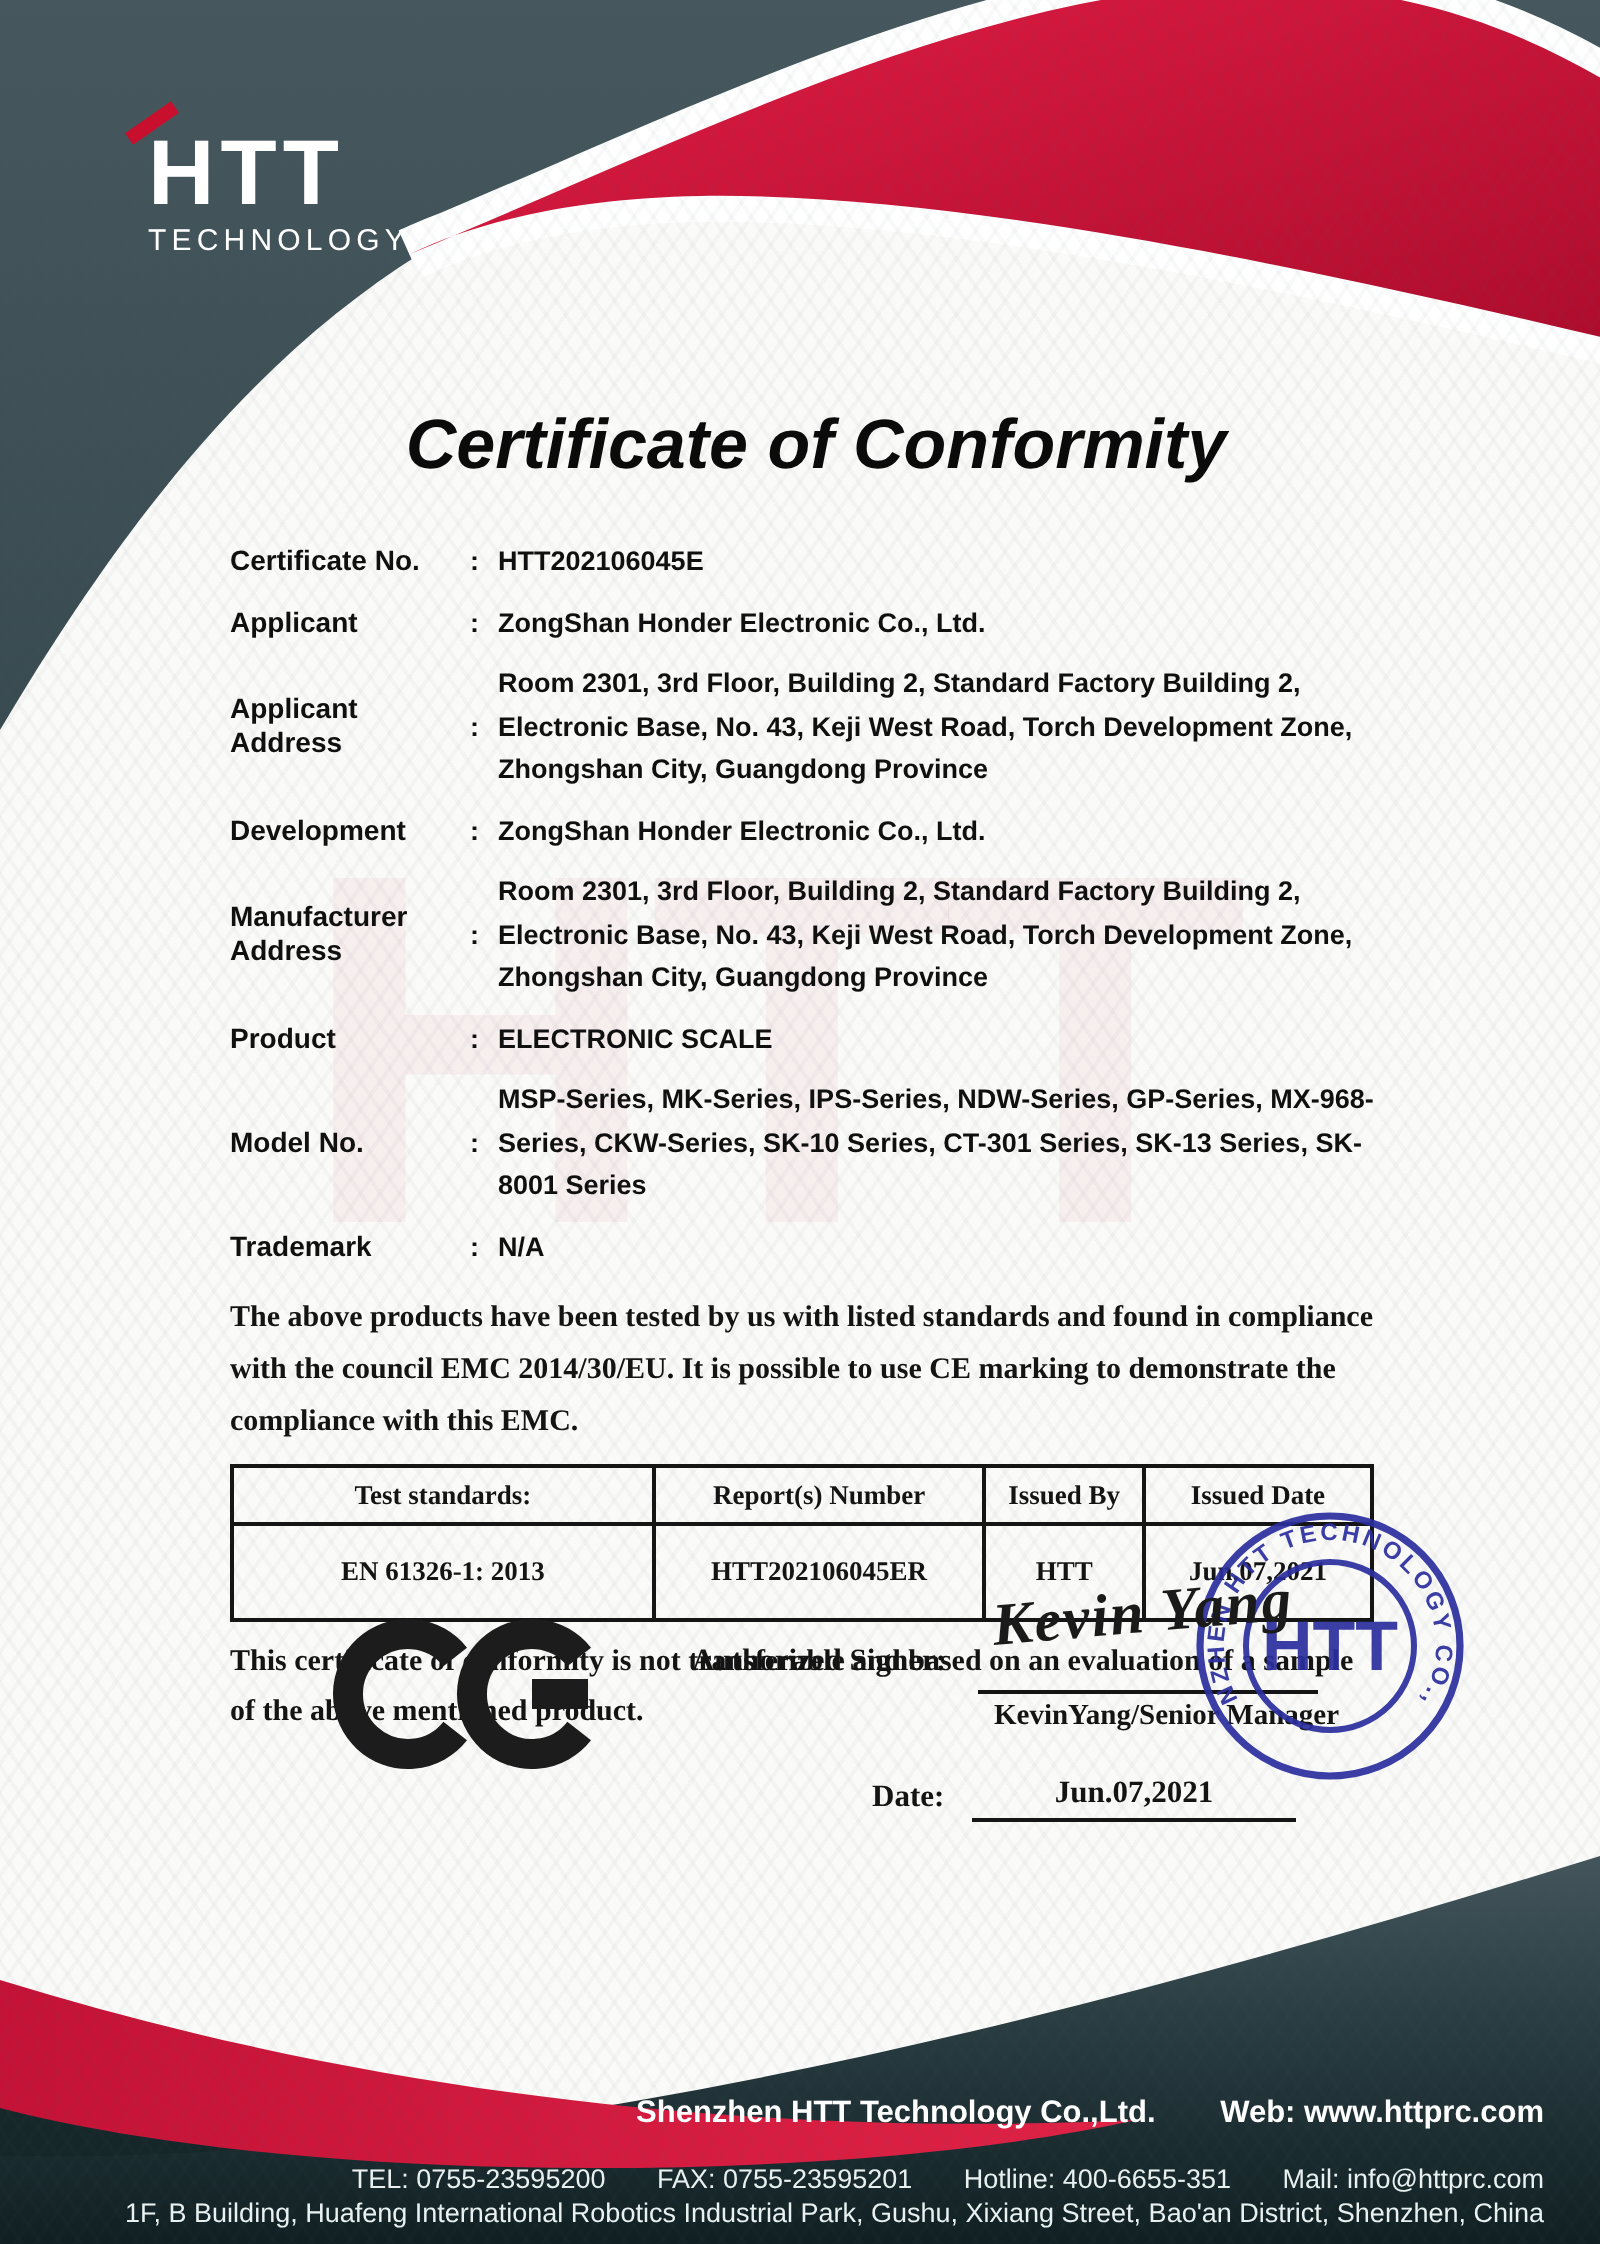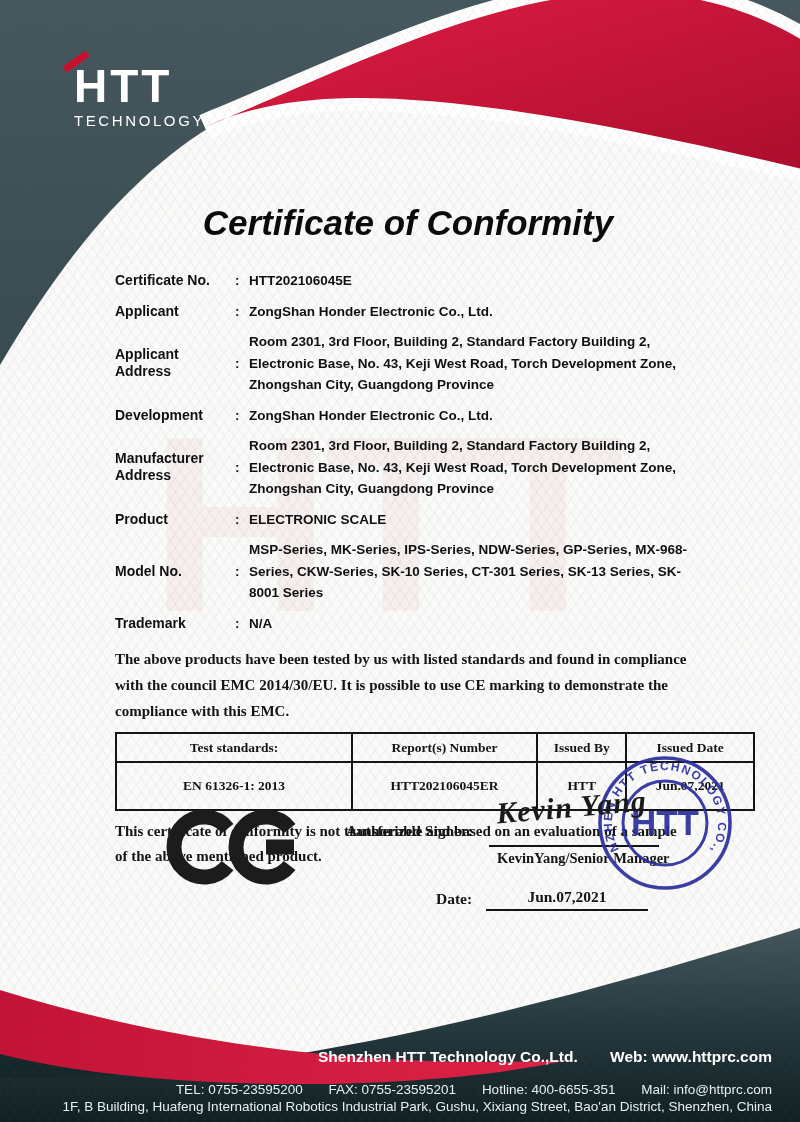--- a/index.html
+++ b/index.html
@@ -32,21 +32,21 @@
   }
   .field-row{display:flex;align-items:center;margin-bottom:9px;}
   .f-label{width:120px;flex:0 0 120px;font-weight:bold;font-size:14px;line-height:17px;}
   .f-colon{width:14px;flex:0 0 14px;font-weight:bold;font-size:13.5px;}
   .f-value{flex:1;font-weight:bold;font-size:13.5px;line-height:21.5px;}
   .statement{
     font-family:"Liberation Serif",serif;font-weight:bold;font-size:15px;
     line-height:26px;margin-top:12px;color:#141414;
   }
   table.report{
-    border-collapse:collapse;width:640px;margin-top:8px;
+    border-collapse:collapse;width:572px;margin-top:8px;
     font-family:"Liberation Serif",serif;font-weight:bold;color:#141414;
   }
   table.report th,table.report td{border:2px solid #151515;text-align:center;font-size:13.5px;}
   table.report th{height:25px;}
   table.report td{height:44px;}
   .note{
     font-family:"Liberation Serif",serif;font-weight:bold;font-size:15px;
     line-height:25px;margin-top:8px;width:575px;color:#141414;
   }
   

